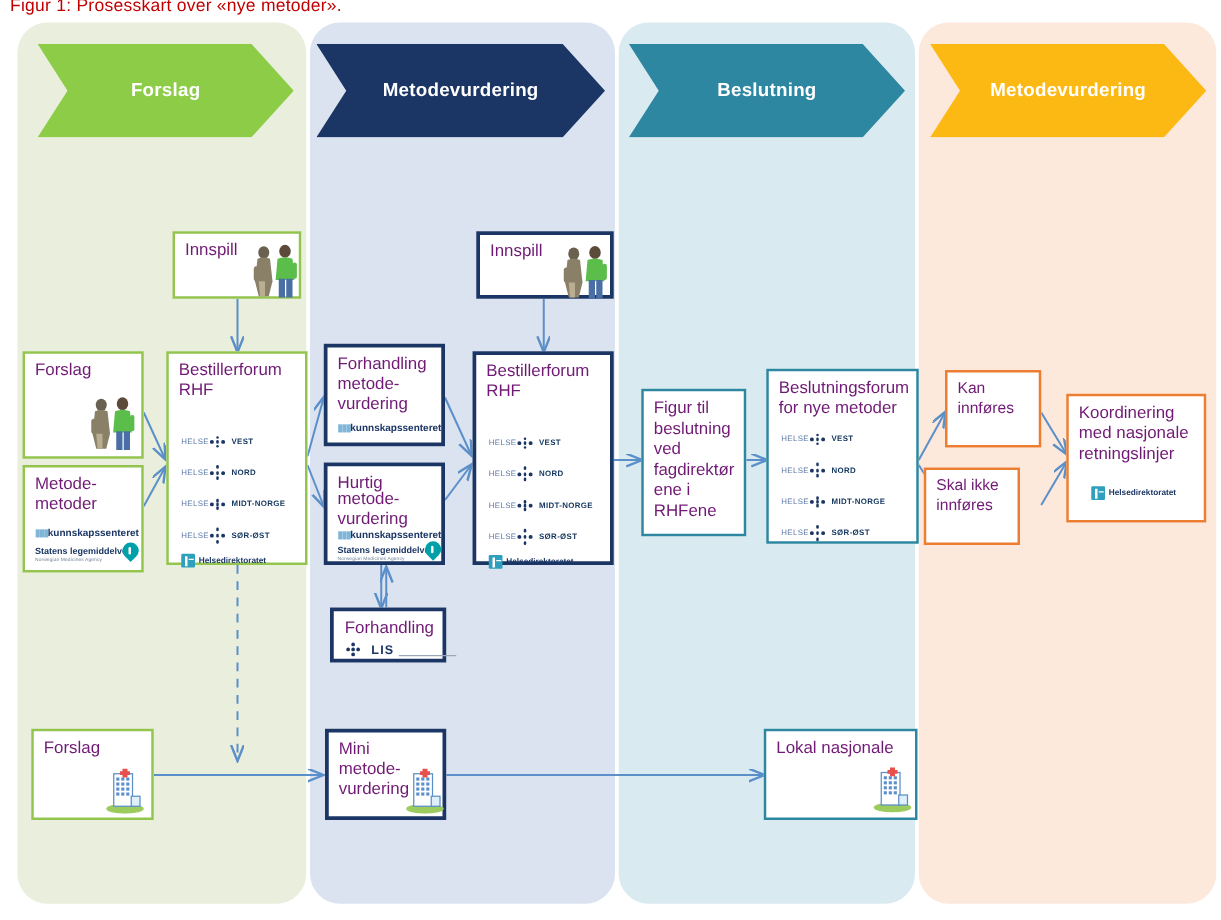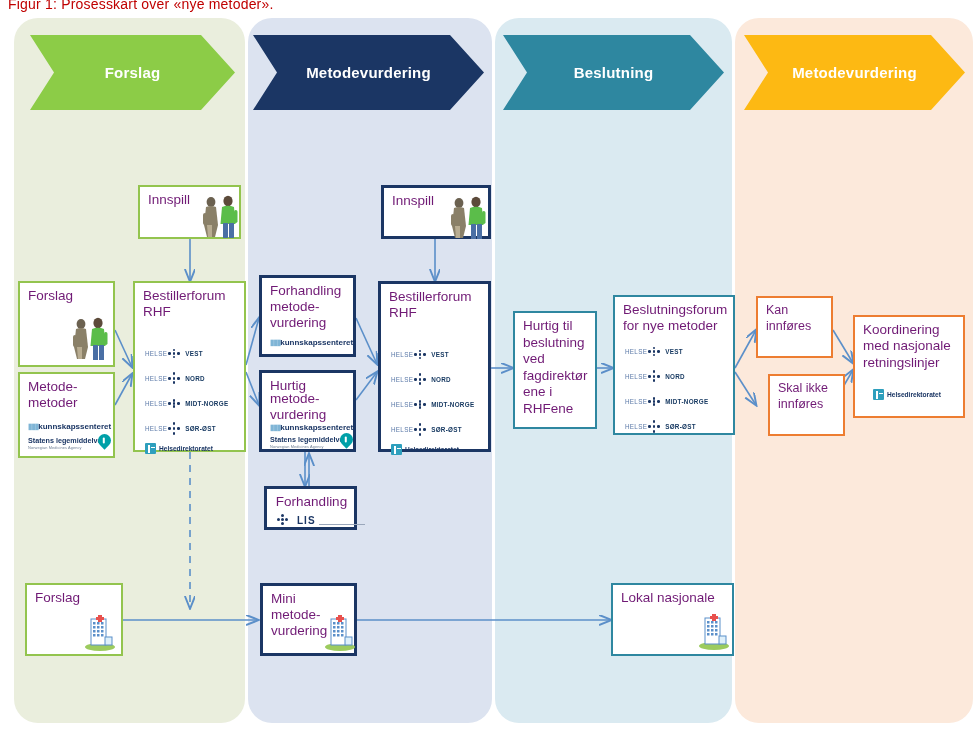--- a/index.html
+++ b/index.html
@@ -379,21 +379,21 @@
       <rect x="10" y="21" width="2.5" height="2.5"></rect>
         <rect x="14" y="21" width="2.5" height="2.5"></rect>
         <rect x="18" y="21" width="2.5" height="2.5"></rect>
     </g>
     <rect x="22" y="24" width="7" height="8" fill="#dff0fa" stroke="#5b8fc9" stroke-width="1"></rect>
     <path d="M15 2 h4 v2 h2 v3 h-2 v2 h-4 v-2 h-2 v-3 h2z" fill="#e8504d"></path>
   </svg>
 </div>
 
 <div class="box teal" style="left:513px;top:311px;width:84px;height:118px;">
-  <div class="txt">Hurtig til beslutning ved fagdirektør ene i RHFene</div>
+  <div class="txt">Figur til beslutning ved fagdirektør ene i RHFene</div>
 </div>
 
 <div class="box teal" style="left:613px;top:295px;width:122px;height:140px;">
   <div class="txt">Beslutningsforum</div>
   <div class="txt" style="top:21px;">for nye metoder</div>
 
   <div class="helse" style="top:48px;">
     <span class="w">HELSE</span>
     <span class="dots">
       <i style="left:0;top:5px"></i>
@@ -461,21 +461,21 @@
     <rect x="22" y="24" width="7" height="8" fill="#dff0fa" stroke="#5b8fc9" stroke-width="1"></rect>
     <path d="M15 2 h4 v2 h2 v3 h-2 v2 h-4 v-2 h-2 v-3 h2z" fill="#e8504d"></path>
   </svg>
 </div>
 
 <div class="box orange" style="left:756px;top:296px;width:77px;height:62px;">
   <div class="txt small">Kan</div>
   <div class="txt small" style="top:21px;">innføres</div>
 </div>
 
-<div class="box orange" style="left:768px;top:374px;width:77px;height:62px;">
+<div class="box orange" style="left:739px;top:374px;width:77px;height:62px;">
   <div class="txt small">Skal ikke</div>
   <div class="txt small" style="top:21px;">innføres</div>
 </div>
 
 <div class="box orange" style="left:853px;top:315px;width:112px;height:103px;">
   <div class="txt">Koordinering</div>
   <div class="txt" style="top:21px;">med nasjonale</div>
   <div class="txt" style="top:38px;">retningslinjer</div>
   <div class="hdir" style="top:72px;left:18px;">
     <span class="mark"></span>

